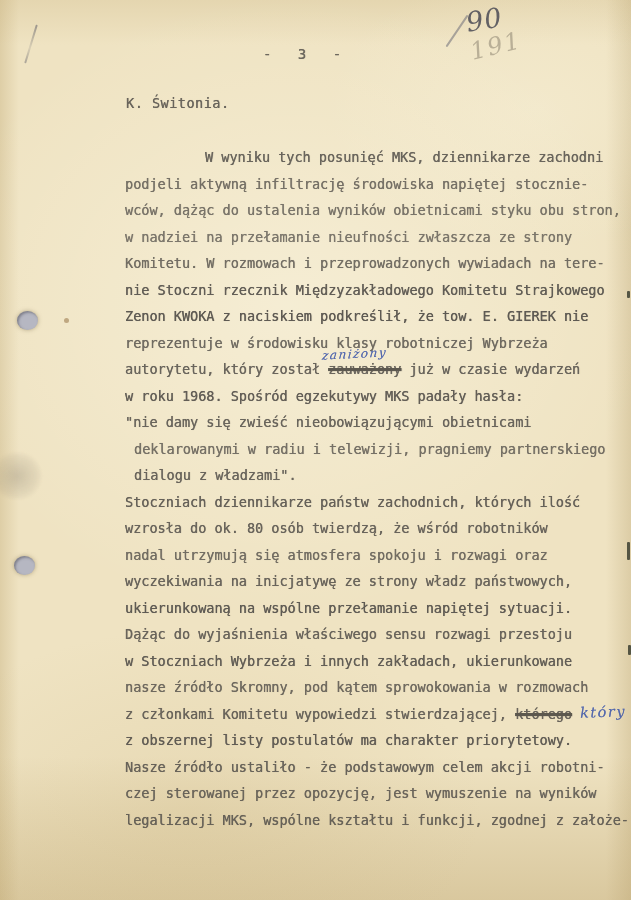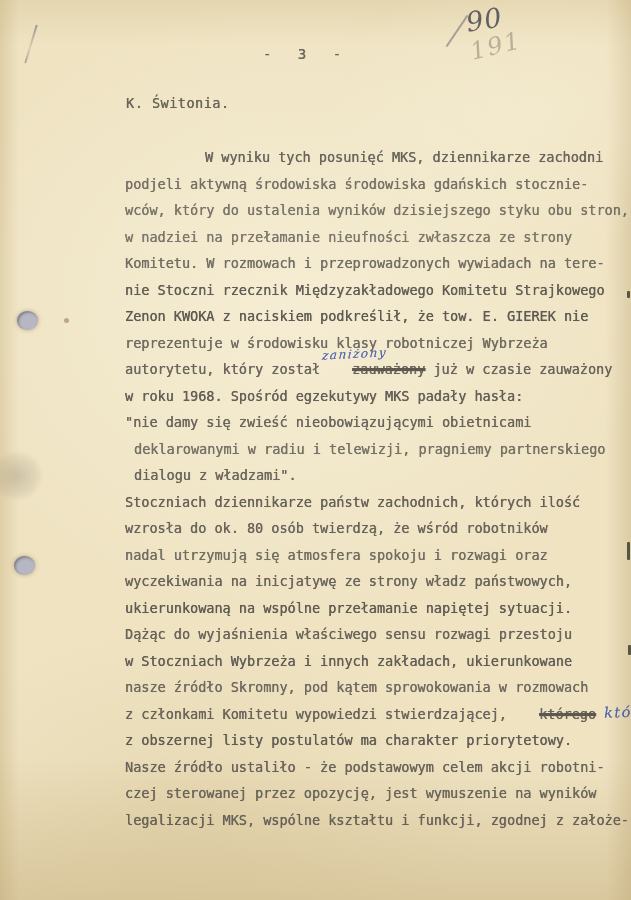--- a/index.html
+++ b/index.html
@@ -52,21 +52,20 @@
   .line:nth-child(18){opacity:.94}
   .line:nth-child(20){opacity:.92}
   .line:nth-child(21){opacity:.84}
   .line:nth-child(23){opacity:.93}
   .line:nth-child(25){opacity:.86}
   .struck{
     text-decoration:line-through;
     text-decoration-thickness:2.5px;
     text-decoration-color:rgba(72,68,62,.92);
     background:linear-gradient(transparent 42%, rgba(72,68,62,.30) 42%, rgba(72,68,62,.30) 64%, transparent 64%);
-    margin-left:24px;
   }
   .hand{
     font-family:"DejaVu Serif","Liberation Serif",serif;
     font-style:italic;
     color:#3f58aa;
     text-shadow:0 0 .5px rgba(63,88,170,.7);
   }
   .hand-above{
     position:absolute;top:-15px;
     font-family:"DejaVu Serif","Liberation Serif",serif;
@@ -133,28 +132,28 @@
   <div class="page-number typewriter">- 3 -</div>
 
   <div class="hw-90">90</div>
   <div class="hw-slash"></div>
   <div class="hw-191">191</div>
 
   <div class="author typewriter">K. Świtonia.</div>
 
   <div class="body-text typewriter">
       <div class="line indent"><span>W wyniku tych posunięć MKS, dziennikarze zachodni</span></div>
-      <div class="line"><span>podjeli aktywną środowiska środowiska gdańskich stocznie-</span></div>
-      <div class="line"><span>wców, który do ustalenia wyników dzisiejszego styku obu stron,</span></div>
+      <div class="line"><span>podjeli aktywną infiltrację środowiska napiętej stocznie-</span></div>
+      <div class="line"><span>wców, dążąc do ustalenia wyników obietnicami styku obu stron,</span></div>
       <div class="line"><span>w nadziei na przełamanie nieufności zwłaszcza ze strony</span></div>
       <div class="line"><span>Komitetu. W rozmowach i przeprowadzonych wywiadach na tere-</span></div>
       <div class="line"><span>nie Stoczni rzecznik Międzyzakładowego Komitetu Strajkowego</span></div>
       <div class="line"><span>Zenon KWOKA z naciskiem podkreślił, że tow. E. GIEREK nie</span></div>
       <div class="line"><span>reprezentuje w środowisku klasy robotniczej Wybrzeża</span></div>
-      <div class="line"><span>autorytetu, który został </span><span class="struck">zauważony</span><span> już w czasie zauważony</span><span class="hand-above hand" style="left: calc(25ch + 6px);">zaniżony</span></div>
+      <div class="line"><span>autorytetu, który został </span><span class="struck">zauważony</span><span> już w czasie wydarzeń</span><span class="hand-above hand" style="left: calc(25ch + 6px);">zaniżony</span></div>
       <div class="line"><span>w roku 1968. Spośród egzekutywy MKS padały hasła:</span></div>
       <div class="line"><span>"nie damy się zwieść nieobowiązującymi obietnicami</span></div>
       <div class="line indent-sm"><span>deklarowanymi w radiu i telewizji, pragniemy partnerskiego</span></div>
       <div class="line indent-sm"><span>dialogu z władzami".</span></div>
       <div class="line"><span>Stoczniach dziennikarze państw zachodnich, których ilość</span></div>
       <div class="line"><span>wzrosła do ok. 80 osób twierdzą, że wśród robotników</span></div>
       <div class="line"><span>nadal utrzymują się atmosfera spokoju i rozwagi oraz</span></div>
       <div class="line"><span>wyczekiwania na inicjatywę ze strony władz państwowych,</span></div>
       <div class="line"><span>ukierunkowaną na wspólne przełamanie napiętej sytuacji.</span></div>
       <div class="line"><span>Dążąc do wyjaśnienia właściwego sensu rozwagi przestoju</span></div>

